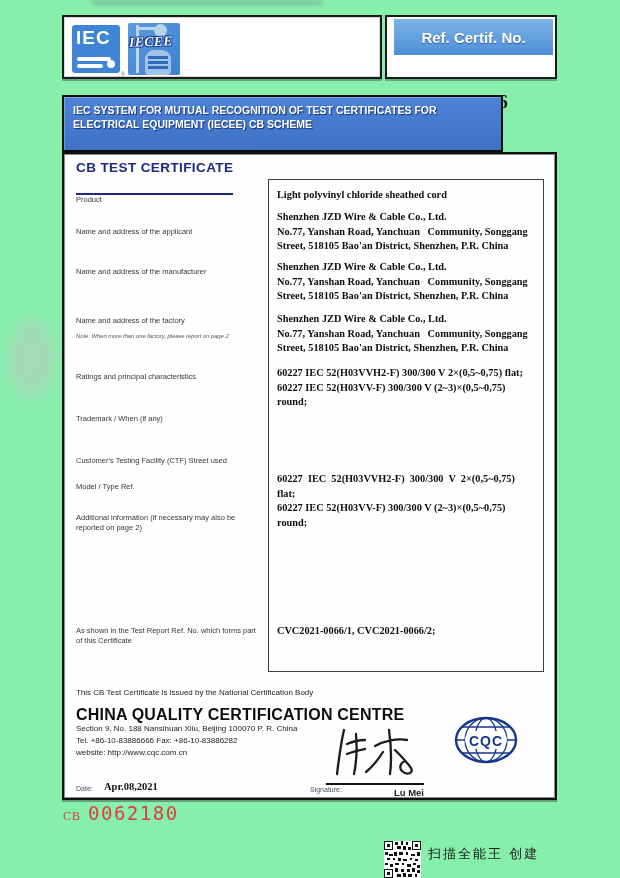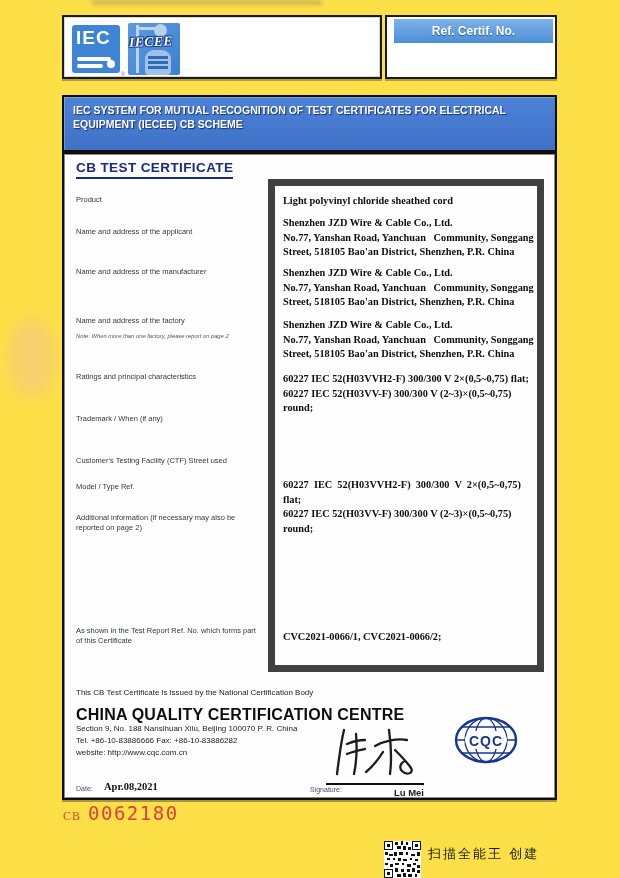--- a/index.html
+++ b/index.html
@@ -1,32 +1,32 @@
 <!DOCTYPE html>
 <html><head>
 <meta charset="utf-8">
 <style>
   html,body{margin:0;padding:0;background:#fff;}
-  #page{position:relative;width:620px;height:878px;background:#fde047;overflow:hidden;
+  #page{position:relative;width:620px;height:878px;background:#86efac;overflow:hidden;
         font-family:"Liberation Sans",sans-serif;}
   .abs{position:absolute;}
 
   
   .smudge{position:absolute;pointer-events:none;}
   #top-smudge{left:92px;top:0;width:230px;height:5px;background:rgba(110,110,110,.35);filter:blur(2px);}
   #pink-smudge{left:8px;top:318px;width:48px;height:80px;background:rgba(238,170,200,.28);filter:blur(7px);border-radius:50%;}
   #gray-smudge{left:392px;top:398px;width:92px;height:58px;background:rgba(175,175,175,.22);filter:blur(9px);border-radius:50%;}
 
   
   #logos-box{left:62px;top:15px;width:320px;height:64px;background:#fff;border:2px solid #1b1b1b;
              box-shadow:0 2px 0 rgba(60,60,60,.4), inset 0 0 0 1px #d8d8d8;box-sizing:border-box;}
   #ref-box{left:385px;top:15px;width:172px;height:64px;background:#fff;border:2px solid #1b1b1b;
            box-shadow:0 2px 0 rgba(60,60,60,.4);box-sizing:border-box;}
-  #ref-head{left:7px;top:2px;right:2px;height:24px;background:linear-gradient(#7db2e9,#4c8fd6);
-            color:#fff;font-weight:bold;font-size:12px;display:flex;align-items:center;justify-content:center;
+  #ref-head{left:7px;top:2px;right:2px;height:36px;background:linear-gradient(#7db2e9,#4c8fd6);
+            color:#fff;font-weight:bold;font-size:15px;display:flex;align-items:center;justify-content:center;
             text-shadow:0 1px 1px rgba(20,40,100,.6);}
   #ref-value{left:0;top:28px;right:0;height:30px;display:flex;align-items:center;justify-content:center;
              font-family:"Liberation Serif",serif;font-weight:600;font-size:18px;color:#151515;letter-spacing:.5px;margin-top:42px;}
 
   
   #iec-box{left:8px;top:8px;width:48px;height:48px;background:#3e85d6;border-radius:3px;}
   #iec-text{left:4px;top:2px;color:#fff;font-weight:bold;font-size:19px;letter-spacing:1px;
             font-family:"Liberation Sans",sans-serif;}
   .iec-bar{background:#fff;height:3.5px;border-radius:2px;}
   #iec-bar1{left:5px;top:32px;width:34px;}
@@ -40,35 +40,35 @@
   #iecee-pole{left:8px;top:2px;width:3px;height:48px;background:#bcd4ee;}
   #iecee-arm{left:8px;top:4px;width:30px;height:3px;background:#bcd4ee;}
   #iecee-body{left:17px;top:27px;width:26px;height:25px;background:#9fc2e6;border-radius:9px 9px 4px 4px;}
   .iecee-line{left:20px;width:20px;height:2.5px;background:#2f6cb8;}
   #iecee-text{left:1px;top:11px;color:#fff;font-weight:bold;font-style:italic;font-size:13.5px;letter-spacing:.5px;
               font-family:"Liberation Serif",serif;transform:rotate(-2deg);
               text-shadow:1px 1px 0 #173a8a,-1px -1px 0 #173a8a,1px -1px 0 #173a8a,-1px 1px 0 #173a8a;}
   #iecee-dots{left:118px;top:48px;font-size:6px;color:#777;letter-spacing:1px;}
 
   
-  #banner{left:62px;top:95px;width:495px;height:57px;box-sizing:border-box;border:2px solid #0d0d0d;
+  #banner{left:62px;top:95px;width:441px;height:57px;box-sizing:border-box;border:2px solid #0d0d0d;
           background:linear-gradient(#4c82d6,#3f72c6);box-shadow:0 2px 0 rgba(50,50,50,.5), inset 1px 1px 0 rgba(255,255,255,.25);
           color:#fff;font-weight:bold;font-size:10.5px;line-height:13.5px;padding:7px 9px;
           text-shadow:1px 1px 1px rgba(15,35,95,.85);}
 
   
   #frame{left:62px;top:152px;width:495px;height:648px;box-sizing:border-box;border:2px solid #0f0f0f;
          background:#fefefe;box-shadow:0 2px 0 rgba(60,60,60,.45), inset 0 0 0 1px #8a8a8a;}
   #cert-title{left:12px;top:6px;font-size:13.5px;font-weight:bold;color:#1b2a80;letter-spacing:.4px;
-              border-bottom:2px solid #1b2a80;padding-bottom:2px;}
+              border-bottom:2px solid #1b2a80;padding-bottom:18px;}
 
   .flabel{left:12px;width:186px;font-size:7.5px;color:#33383d;line-height:9.5px;}
   .fnote{left:12px;width:186px;font-size:5.8px;font-style:italic;color:#555;}
 
-  #value-box{left:204px;top:25px;width:276px;height:493px;border:7px solid #404040;box-sizing:border-box;background:transparent;}
+  #value-box{left:204px;top:25px;width:276px;height:493px;border:1px solid #404040;box-sizing:border-box;background:transparent;}
   .fvalue{left:8px;width:260px;font-family:"Liberation Serif",serif;font-weight:bold;font-size:10.3px;
           line-height:14.6px;color:#0d0d0d;white-space:pre-wrap;}
 
   #issuer-note{left:12px;top:534px;font-size:8px;color:#222;}
   #body-name{left:12px;top:552px;font-size:16px;font-weight:bold;color:#0e0e0e;letter-spacing:.2px;}
   .addr{left:12px;font-size:8px;color:#222;}
   #cqc-logo{left:388px;top:560px;}
 
   #sig-script{left:263px;top:570px;}
   #sig-label{left:246px;top:632px;font-size:7px;color:#44506a;}

